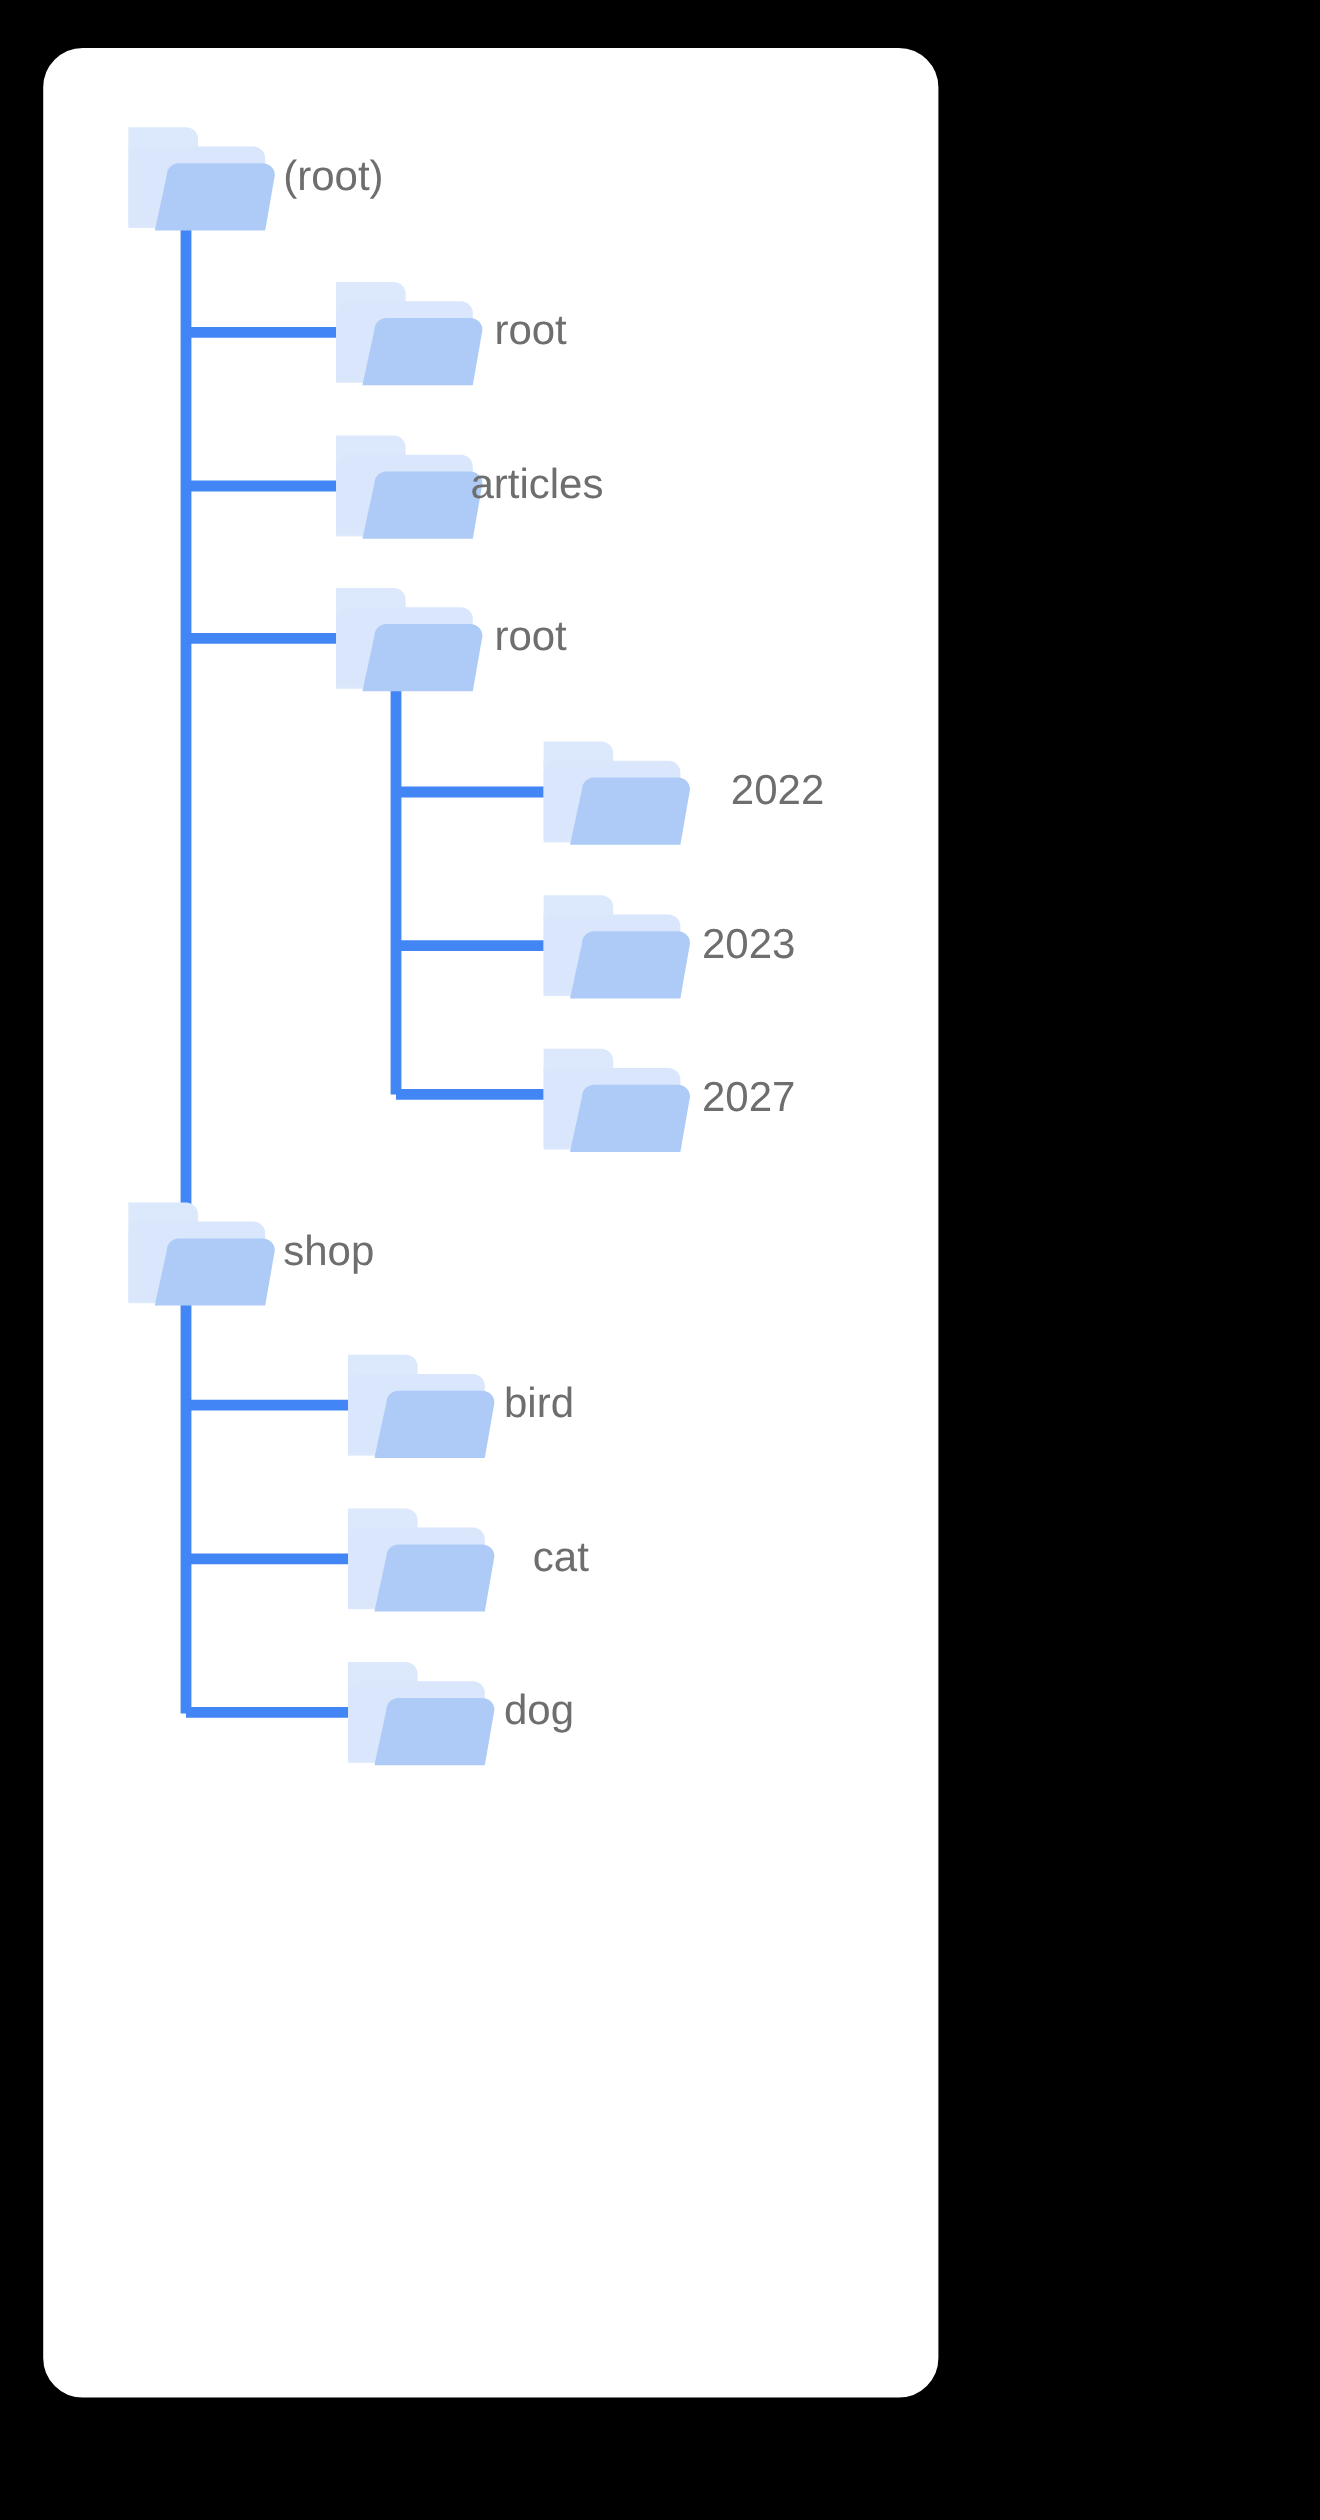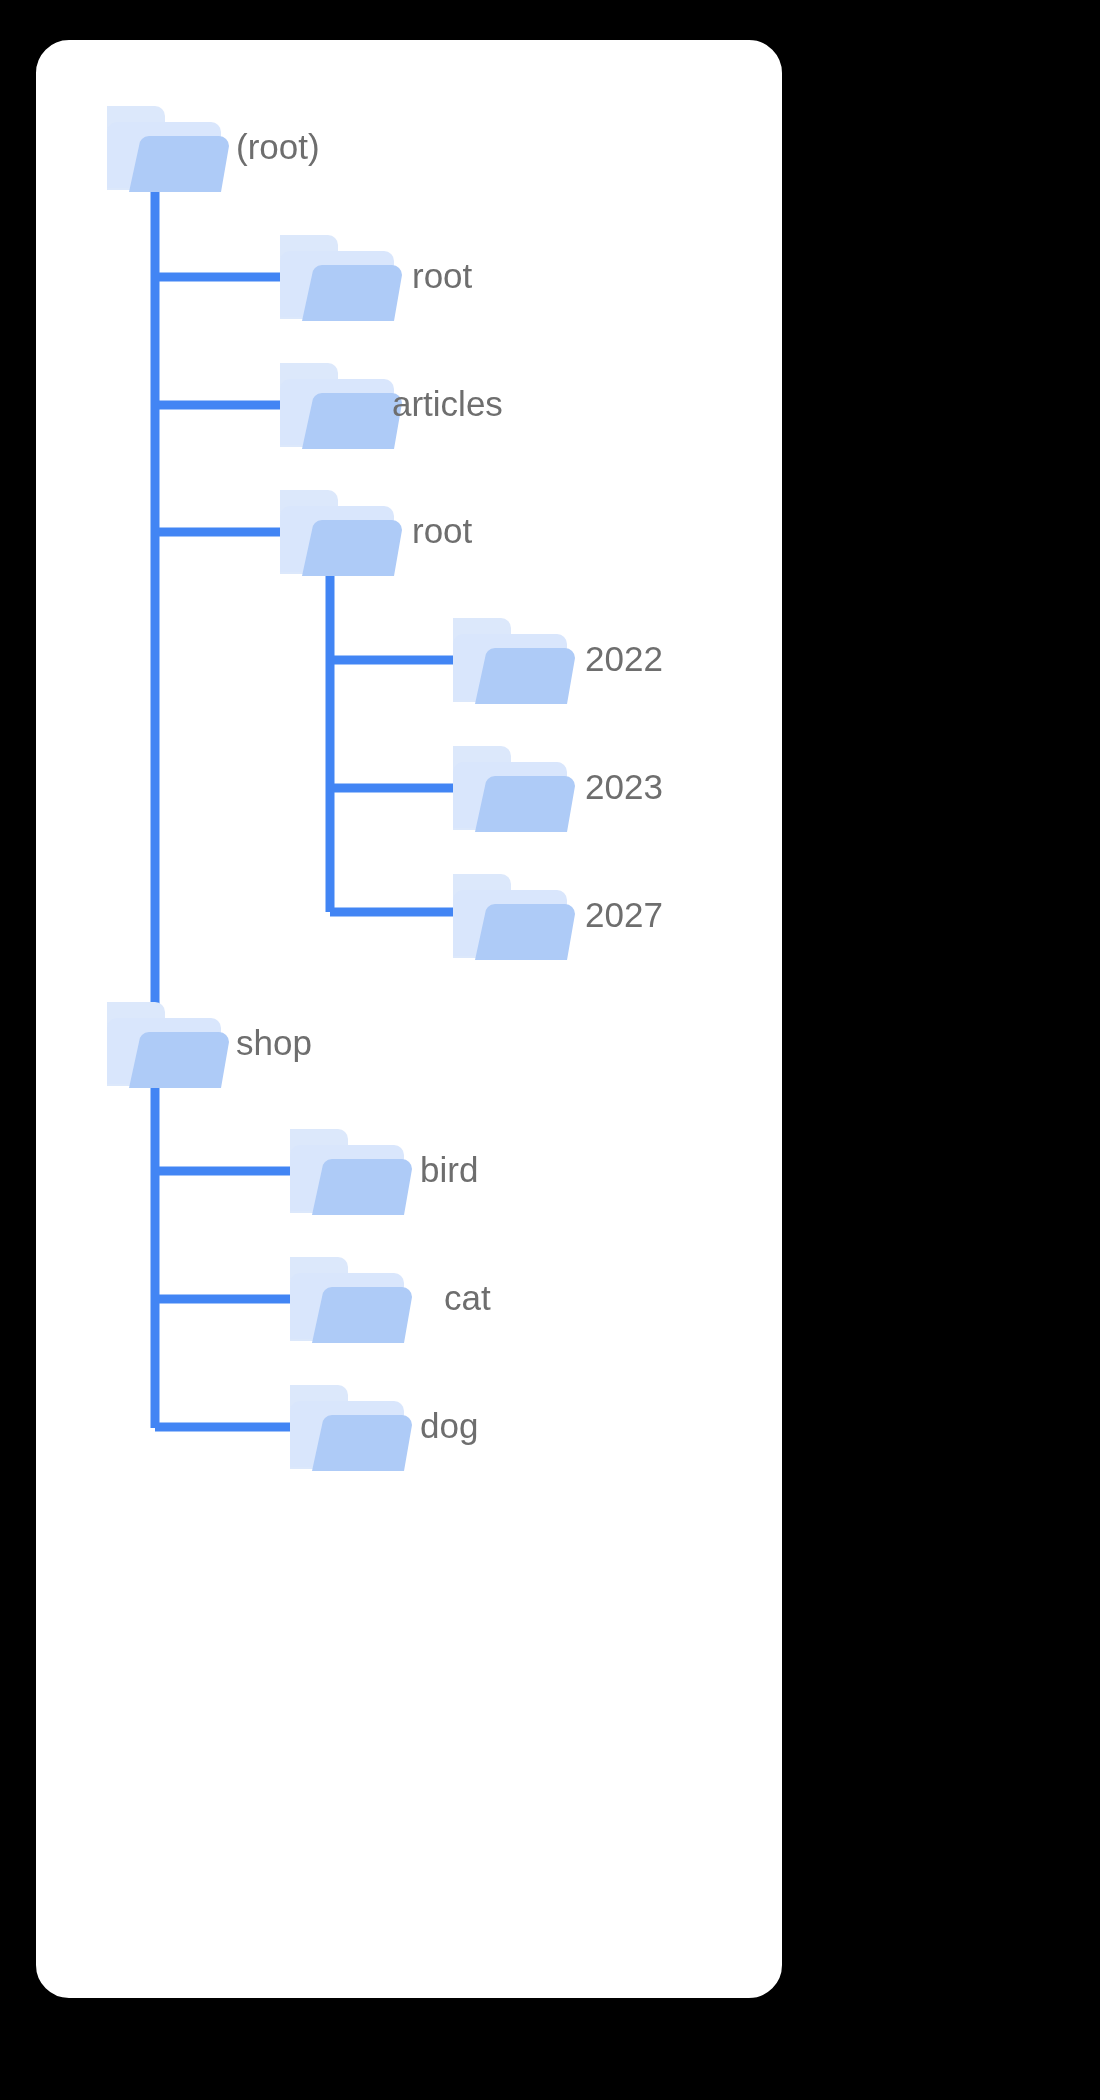--- a/index.html
+++ b/index.html
@@ -90,21 +90,21 @@
       <use href="#folderGlyph" x="286" y="1123"></use>
       <use href="#folderGlyph" x="286" y="1251"></use>
       <use href="#folderGlyph" x="286" y="1379"></use>
     </g>
   </svg>
 
   <div class="node-label" style="left:236px;  top:129px;">(root)</div>
   <div class="node-label" style="left:412px;  top:258px;">root</div>
   <div class="node-label" style="left:392px;  top:386px;">articles</div>
   <div class="node-label" style="left:412px;  top:513px;">root</div>
-  <div class="node-label" style="left:585px;  top:641px;text-align:center;">2022</div>
+  <div class="node-label" style="left:609px;  top:641px;text-align:center;">2022</div>
   <div class="node-label" style="left:585px;  top:769px;">2023</div>
   <div class="node-label" style="left:585px;  top:897px;">2027</div>
   <div class="node-label" style="left:236px;  top:1025px;">shop</div>
   <div class="node-label" style="left:420px;  top:1152px;">bird</div>
   <div class="node-label" style="left:420px;  top:1280px;margin-left:24px;">cat</div>
   <div class="node-label" style="left:420px;  top:1408px;">dog</div>
 
 </div>
 
 </body></html>

